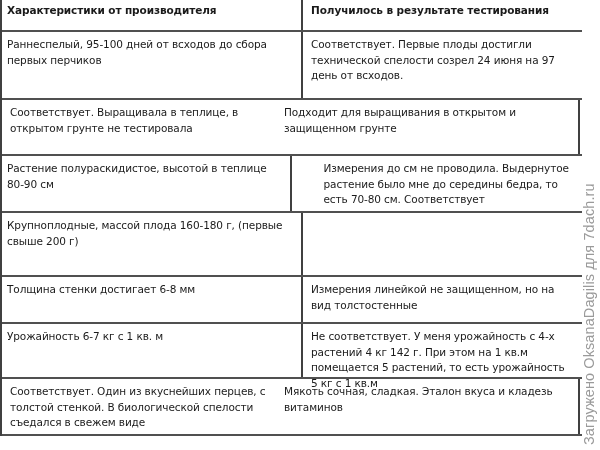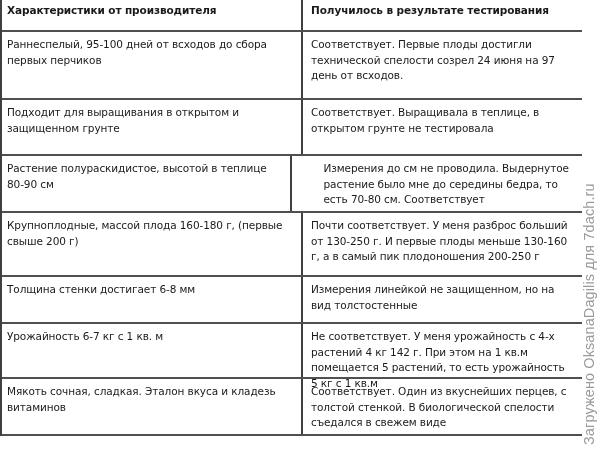--- a/index.html
+++ b/index.html
@@ -70,43 +70,42 @@
     <div class="cell left">Характеристики от производителя</div>
     <div class="cell right">Получилось в результате тестирования</div>
   </div>
 
   <div class="row" style="height:68px;">
     <div class="cell left">Раннеспелый, 95-100 дней от всходов до сбора первых перчиков</div>
     <div class="cell right">Соответствует. Первые плоды достигли технической спелости созрел 24 июня на 97 день от всходов.</div>
   </div>
 
   <div class="row" style="height:56px;">
+    <div class="cell right">Соответствует. Выращивала в теплице, в открытом грунте не тестировала</div>
     <div class="cell left">Подходит для выращивания в открытом и защищенном грунте</div>
-    <div class="cell right">Соответствует. Выращивала в теплице, в открытом грунте не тестировала</div>
   </div>
 
   <div class="row" style="height:57px;gap:24px;">
     <div class="cell left">Растение полураскидистое, высотой в теплице 80-90 см</div>
     <div class="cell right">Измерения до см не проводила. Выдернутое растение было мне до середины бедра, то есть 70-80 см. Соответствует</div>
   </div>
 
   <div class="row" style="height:64px;">
     <div class="cell left">Крупноплодные,  массой плода 160-180 г, (первые свыше 200 г)</div>
-    <div class="cell right">Почти соответствует. У меня разброс больший от  130-250 г. И первые плоды меньше 130-160 г, а в самый пик плодоношения 200-250 г</div>
   </div>
 
   <div class="row" style="height:47px;">
     <div class="cell left">Толщина стенки достигает 6-8 мм</div>
     <div class="cell right">Измерения линейкой не защищенном, но на вид толстостенные</div>
   </div>
 
   <div class="row" style="height:55px;">
     <div class="cell left">Урожайность 6-7 кг с 1 кв. м</div>
     <div class="cell right">Не соответствует. У меня урожайность с 4-х растений 4 кг 142 г. При этом на 1 кв.м помещается 5 растений, то есть урожайность 5 кг с 1 кв.м</div>
   </div>
 
   <div class="row" style="height:57px;">
+    <div class="cell right">Соответствует. Один из вкуснейших перцев, с толстой стенкой. В биологической спелости съедался в свежем виде</div>
     <div class="cell left">Мякоть сочная, сладкая. Эталон вкуса и кладезь витаминов</div>
-    <div class="cell right">Соответствует. Один из вкуснейших перцев, с толстой стенкой. В биологической спелости съедался в свежем виде</div>
   </div>
 </div>
 
 <div class="watermark">Загружено OksanaDagilis для 7dach.ru</div>
 
 </body></html>

